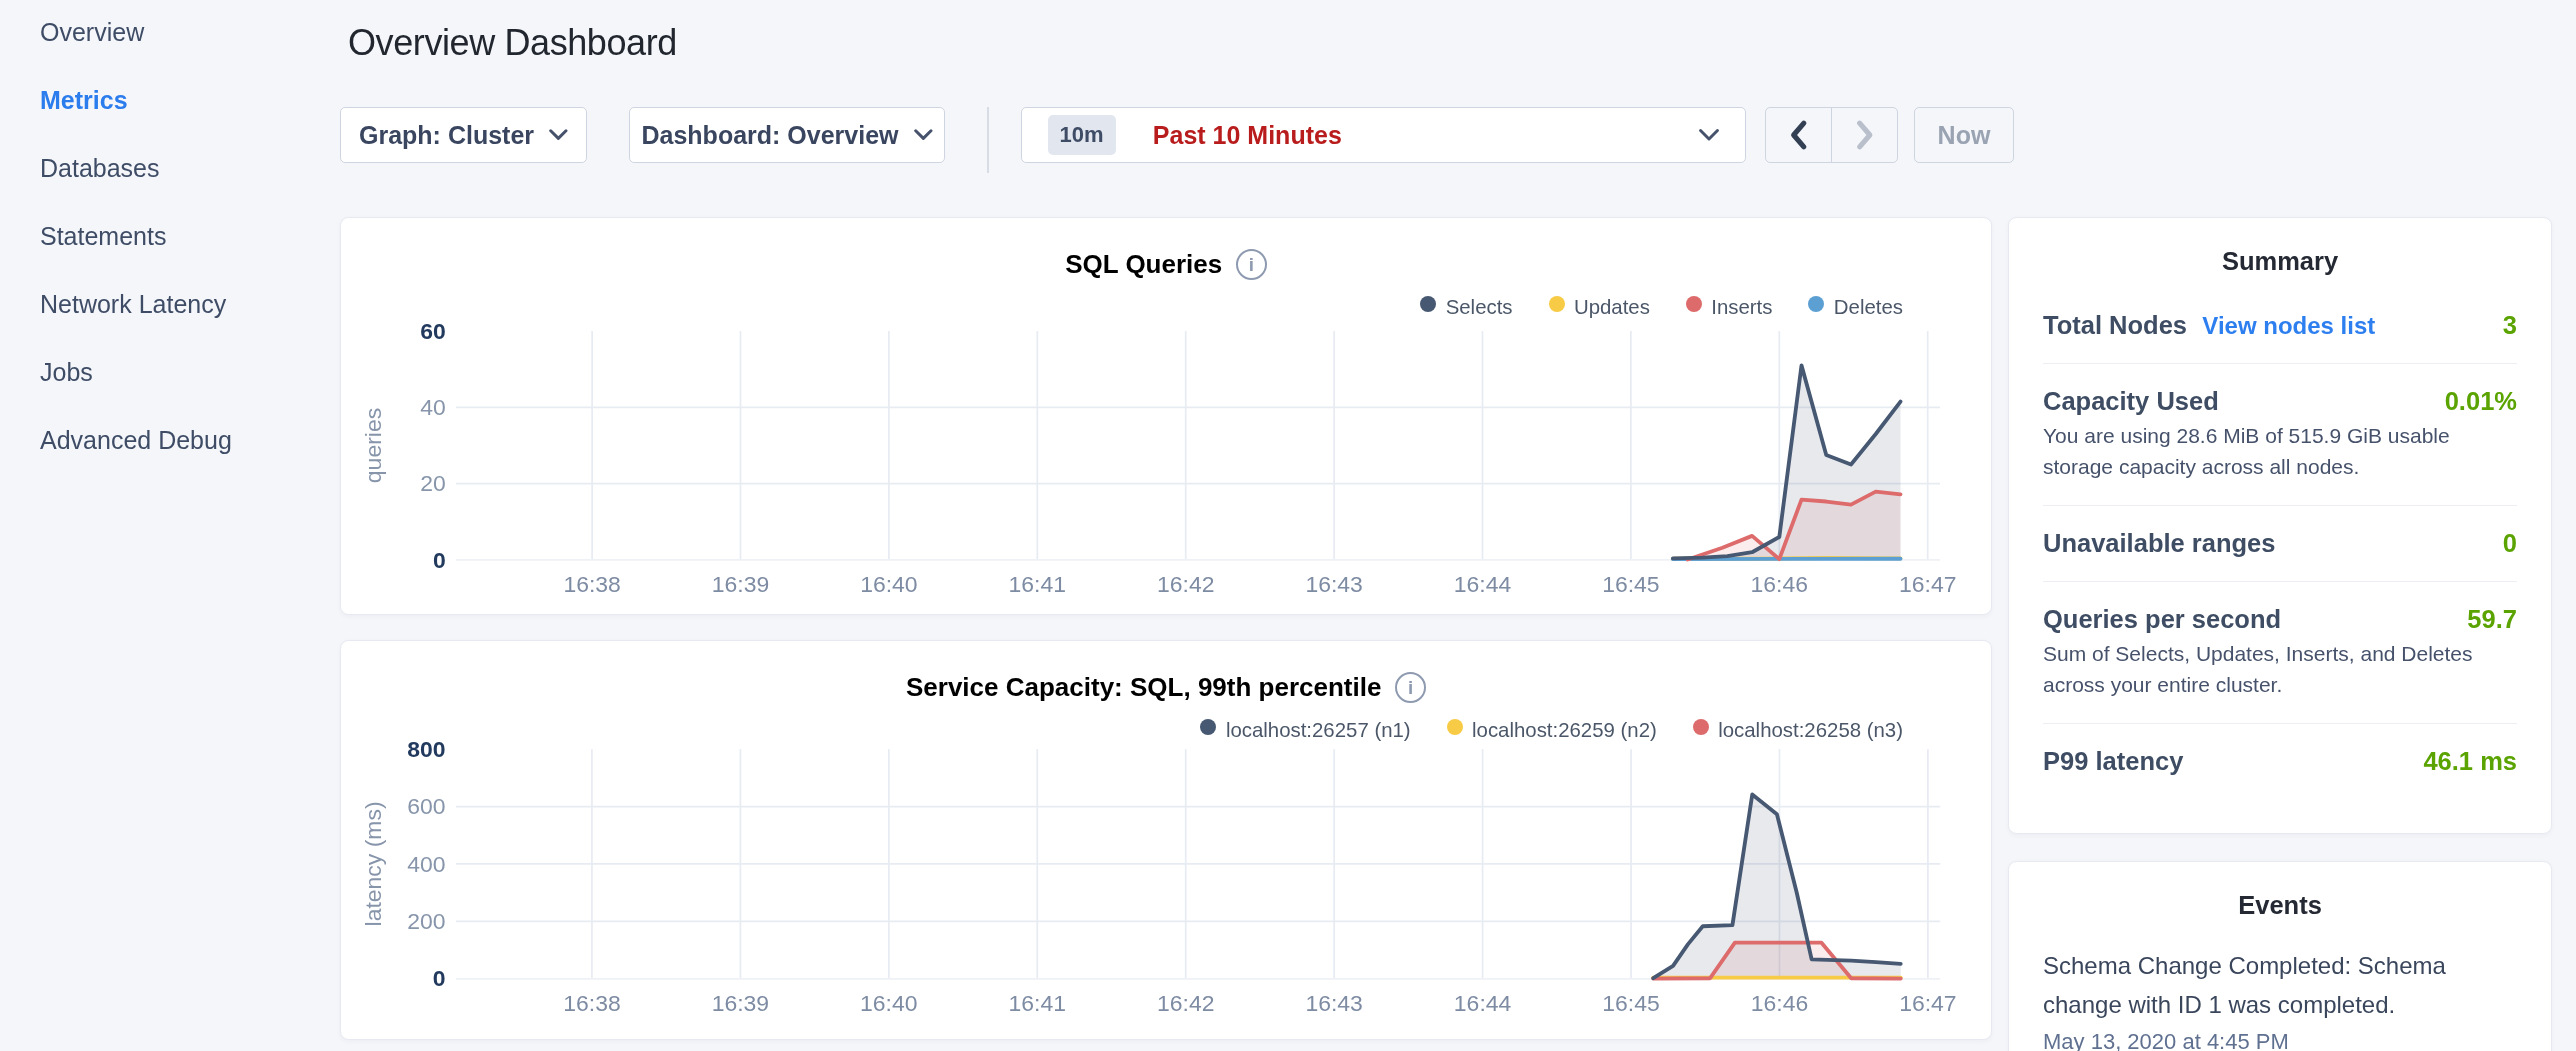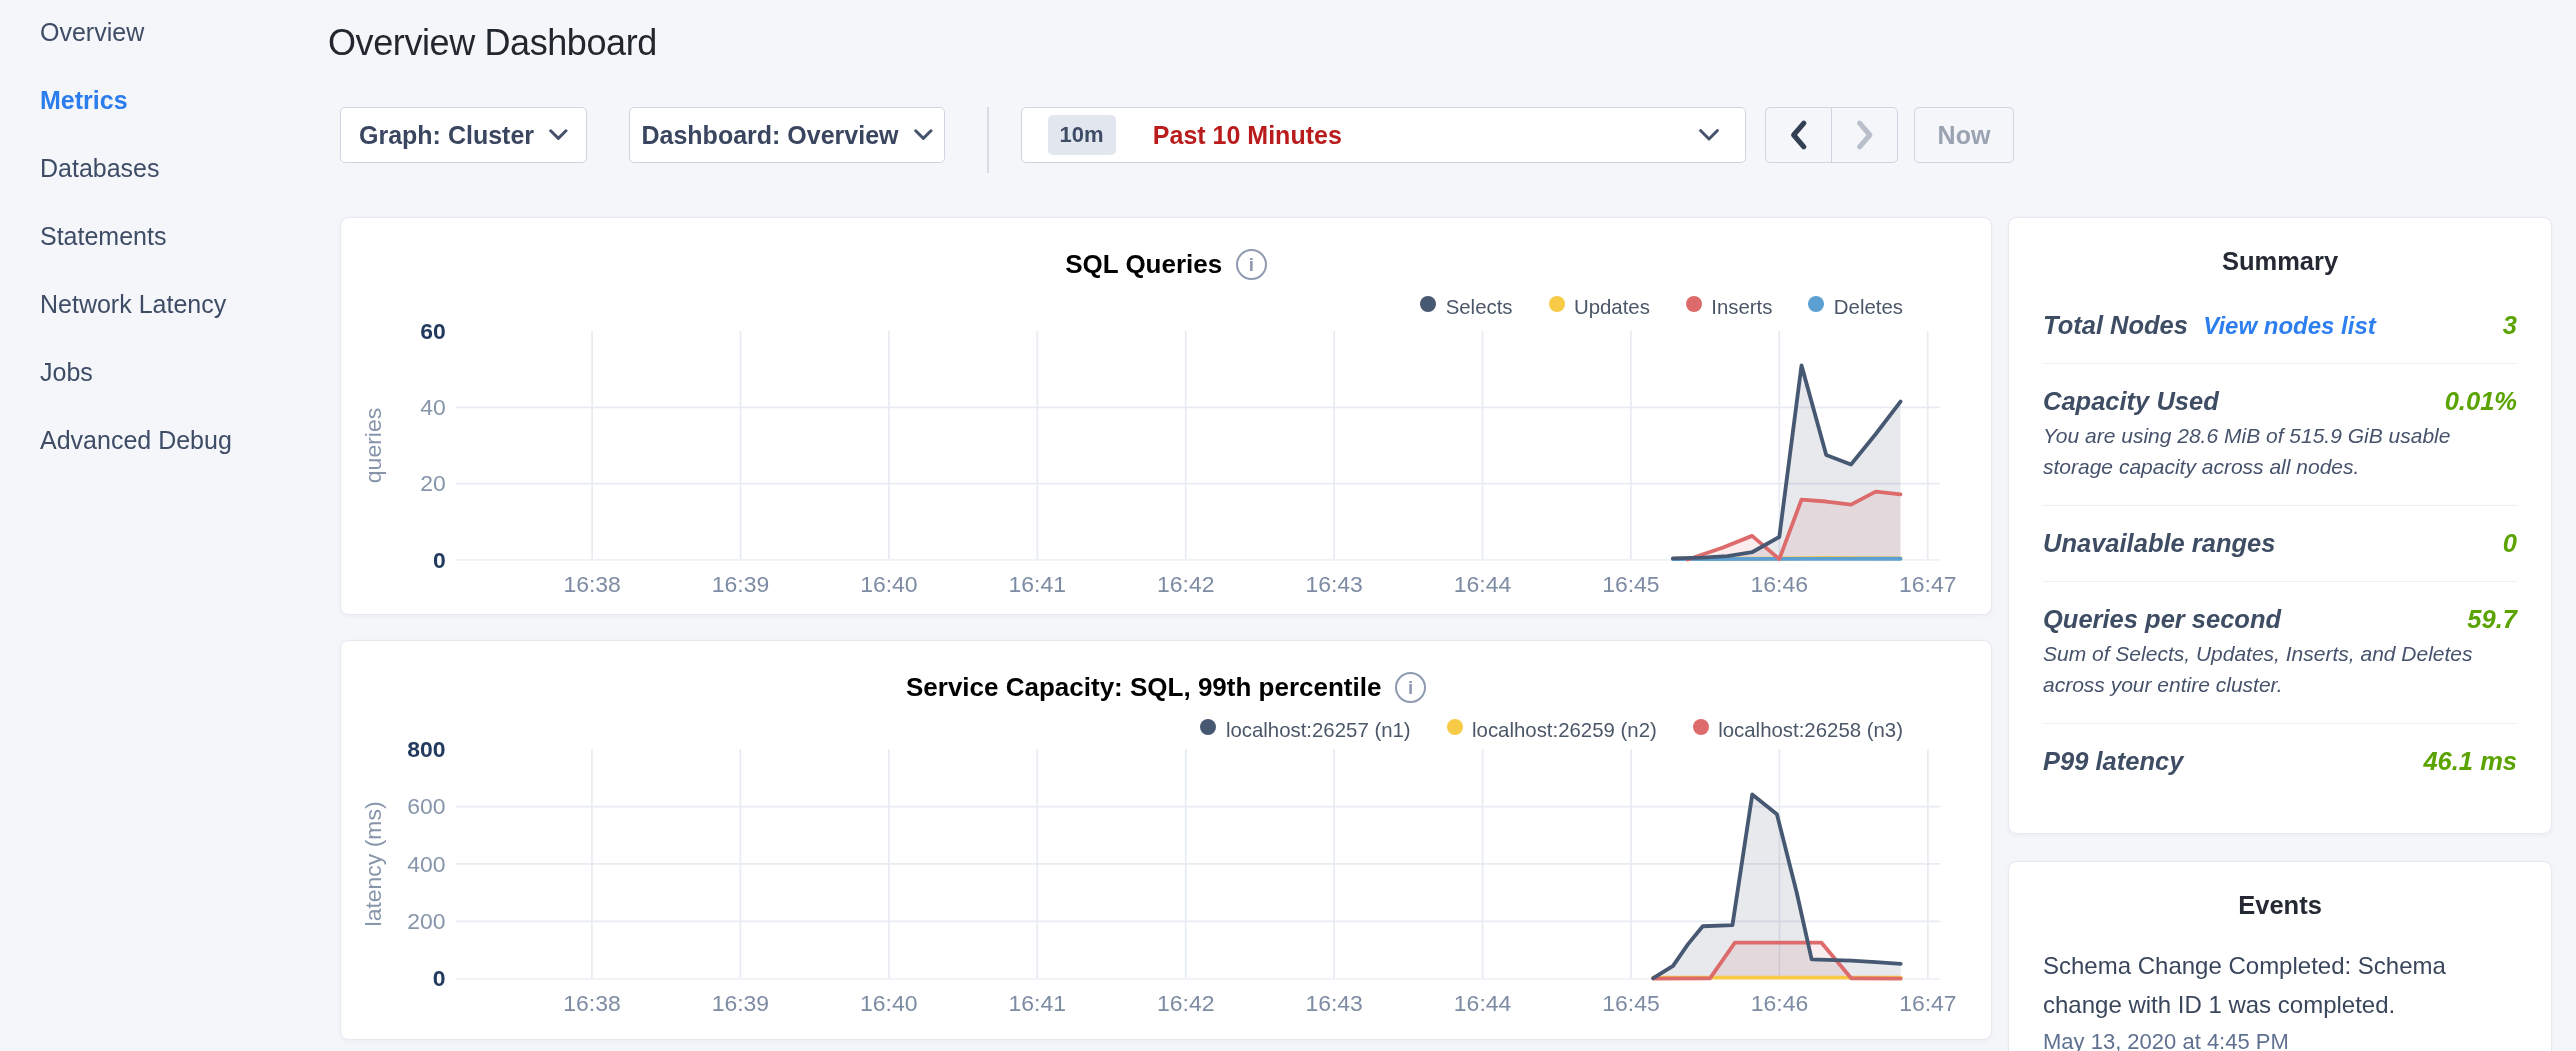--- a/index.html
+++ b/index.html
@@ -9,21 +9,21 @@
     background: #f4f6fa;
     font-family: "Liberation Sans", sans-serif;
     color: #3e4d63;
     overflow: hidden;
   }
   
   .sidebar { position:absolute; left:40px; top:17px; display:flex; flex-direction:column; gap:37px; }
   .nav-item { font-size:25px; line-height:31px; color:#3e4c66; font-weight:500; cursor:pointer; white-space:nowrap; }
   .nav-item.active { color:#2b7cec; font-weight:700; }
   
-  .page-title { position:absolute; left:328px; top:22px; font-size:36px; font-weight:400; color:#22272f; letter-spacing:-0.4px; }
+  .page-title { position:absolute; left:348px; top:22px; font-size:36px; font-weight:400; color:#22272f; letter-spacing:-0.4px; }
   
   .ctl { position:absolute; top:107px; height:56px; }
   .dropdown {
     background:#fff; border:1.7px solid #cfd5e0; border-radius:5.1px;
     display:flex; align-items:center; justify-content:center; gap:15.3px;
     font-size:25px; font-weight:700; color:#3a4660; cursor:pointer;
   }
   .dd-graph { left:340px; width:247px; }
   .dd-dash  { left:629px; width:316px; }
   .vdiv { position:absolute; left:987px; top:107px; height:66px; width:1.7px; background:#d8dce5; }
@@ -63,21 +63,21 @@
   
   .side-card { left:2008px; width:544px; padding:0 34px; }
   .side-title { text-align:center; margin-top:29px; font-size:25.5px; font-weight:700; color:#242933; }
   .srow { padding:23px 0; border-bottom:1.7px solid #eceef4; }
   .srow:last-child { border-bottom:none; }
   .srow-head { display:flex; align-items:baseline; }
   .slabel { font-size:25.5px; font-weight:700; color:#3e4d63; white-space:nowrap; }
   .slink { margin-left:15.3px; font-size:24px; font-weight:700; color:#2d7ff0; cursor:pointer; text-decoration:none; white-space:nowrap; }
   .sval { margin-left:auto; font-size:25.5px; font-weight:700; color:#5aa300; white-space:nowrap; }
   .sdesc { margin-top:4px; font-size:21px; line-height:31px; color:#46526b; }
-  .summary-body { margin-top:12px;font-style:italic; }
+  .summary-body { margin-top:12px; }
   .event-text { margin-top:25.5px; font-size:24px; line-height:39px; color:#3a465c; max-width:451px; }
   .event-time { margin-top:5.1px; font-size:22px; color:#5f7090; }
 </style>
 </head>
 <body>
 
 <nav class="sidebar">
   <div class="nav-item">Overview</div>
   <div class="nav-item active">Metrics</div>
   <div class="nav-item">Databases</div>

